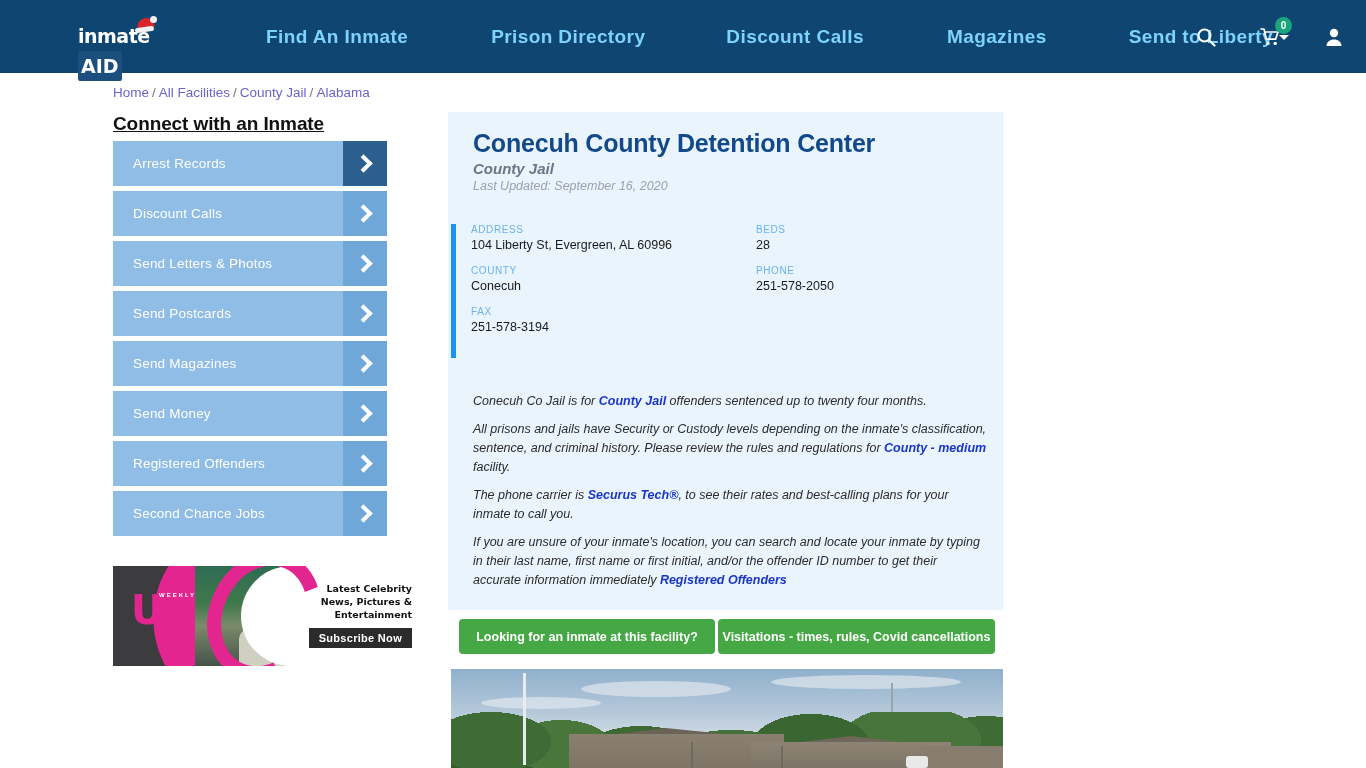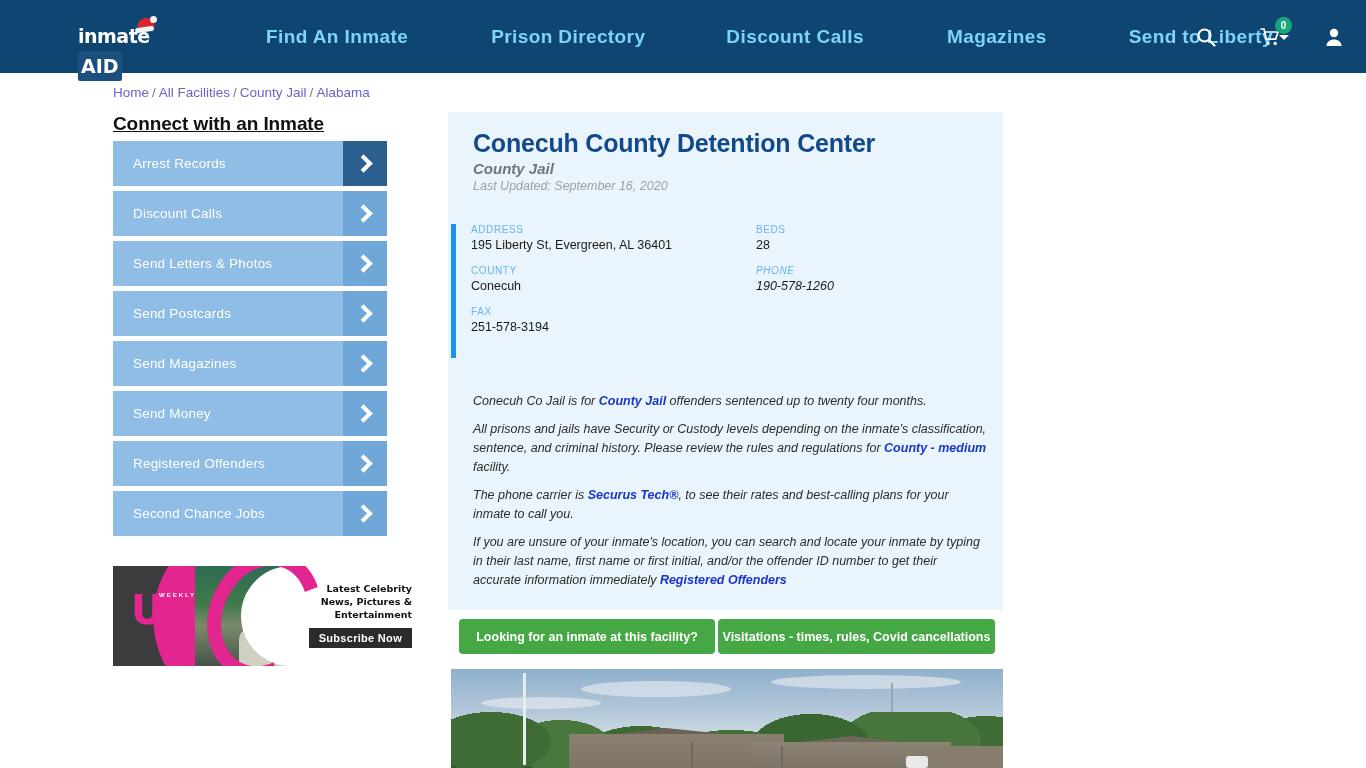--- a/index.html
+++ b/index.html
@@ -430,33 +430,33 @@
 <div class="main-card">
   <div class="facility-title">Conecuh County Detention Center</div>
   <div class="facility-type">County Jail</div>
   <div class="facility-updated">Last Updated: September 16, 2020</div>
   <div class="info-block"></div>
 </div>
 
 <div class="info-grid">
   <div class="info-cell" style="left:0px; top:0px;">
     <div class="info-label">ADDRESS</div>
-    <div class="info-value">195 Liberty St, Evergreen, AL 36401</div>
+    <div class="info-value">104 Liberty St, Evergreen, AL 60996</div>
   </div>
   <div class="info-cell" style="left:285px; top:0px;">
     <div class="info-label">BEDS</div>
     <div class="info-value">28</div>
   </div>
   <div class="info-cell" style="left:0px; top:41px;">
     <div class="info-label">COUNTY</div>
     <div class="info-value">Conecuh</div>
   </div>
-  <div class="info-cell" style="left:285px; top:41px;font-style:italic;">
+  <div class="info-cell" style="left:285px; top:41px;">
     <div class="info-label">PHONE</div>
-    <div class="info-value">190-578-1260</div>
+    <div class="info-value">251-578-2050</div>
   </div>
   <div class="info-cell" style="left:0px; top:82px;">
     <div class="info-label">FAX</div>
     <div class="info-value">251-578-3194</div>
   </div>
 </div>
 
 <div class="body-copy">
   <p><span>Conecuh Co Jail is for </span><a>County Jail</a><span> offenders sentenced up to twenty four months.</span></p>
   <p><span>All prisons and jails have Security or Custody levels depending on the inmate's classification, sentence, and criminal history. Please review the rules and regulations for </span><a>County - medium</a><span> facility.</span></p>

